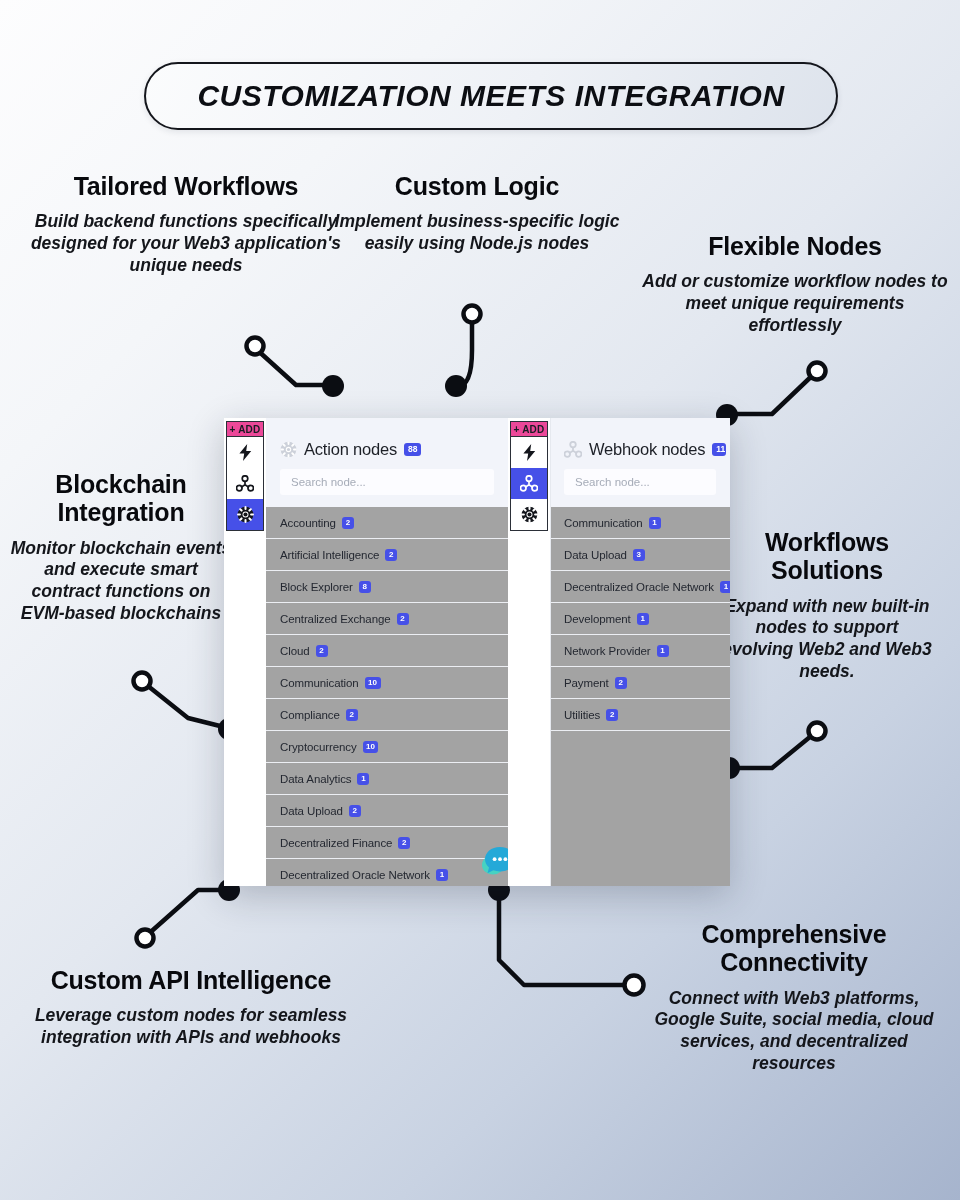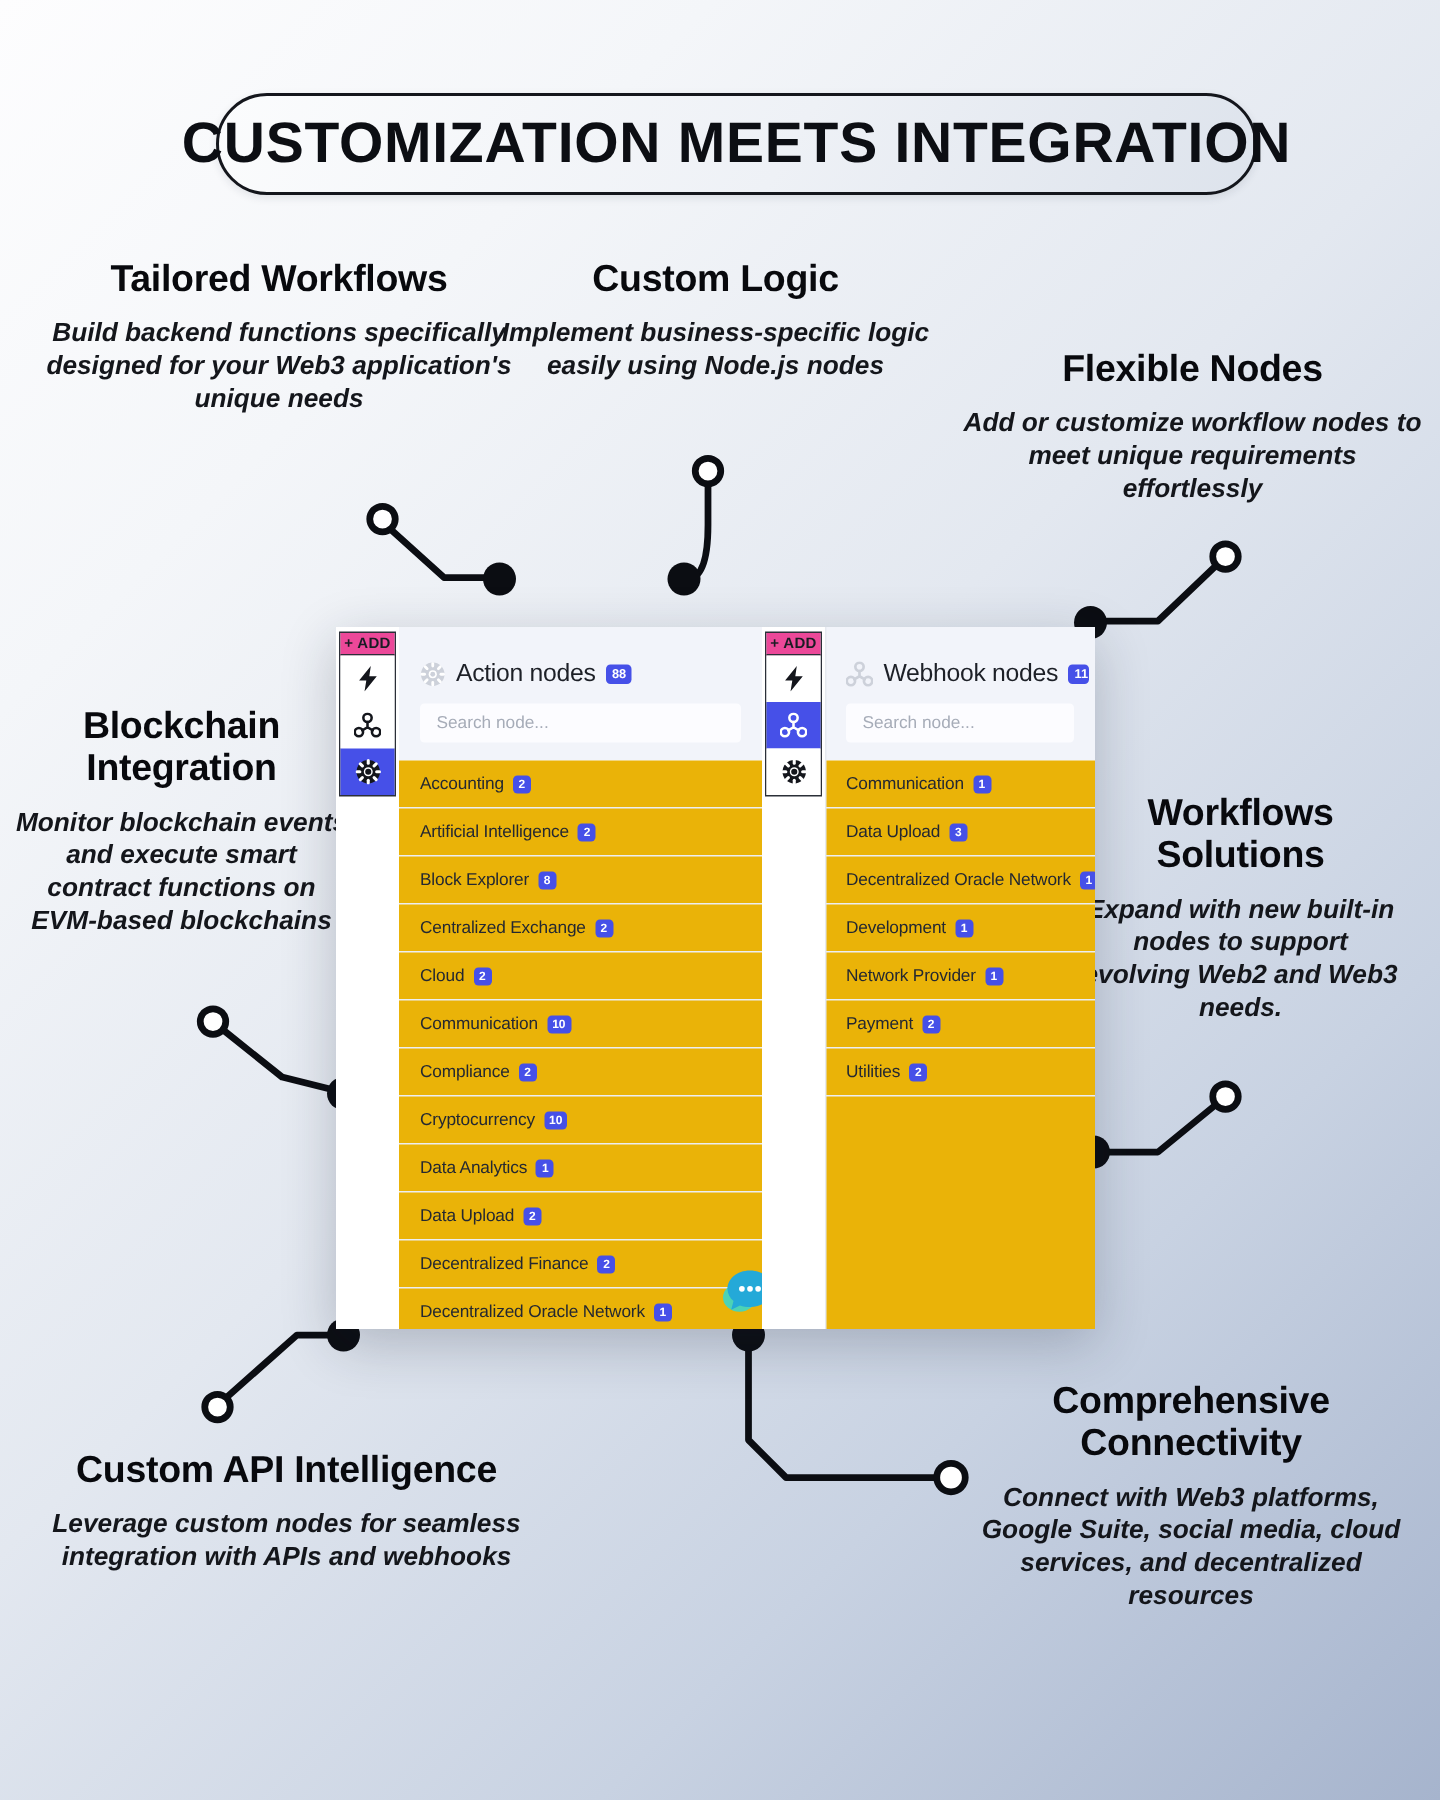--- a/index.html
+++ b/index.html
@@ -20,22 +20,23 @@
     position: absolute;
     left: 144px; top: 62px;
     width: 694px; height: 68px;
     border: 2.5px solid #14161c;
     border-radius: 40px;
     background: linear-gradient(120deg, #fbfcfd 0%, #eef1f6 55%, #dde3ec 100%);
     display: flex; align-items: center; justify-content: center;
     box-shadow: 0 2px 6px rgba(30,40,60,0.10);
   }
   .title-pill span {
-    font-size: 38px;
+    font-size: 30px;
     font-weight: 800;
+    font-style: italic;
     letter-spacing: 0.5px;
     color: #0c0e13;
     white-space: nowrap;
   }
 
   
   .callout { position: absolute; text-align: center; }
   .callout .c-title {
     font-size: 25px;
     font-weight: 800;
@@ -157,21 +158,21 @@
     font-size: 11.5px;
     font-family: "Liberation Sans", sans-serif;
     color: #9aa0ab;
     outline: none;
   }
   .search-box::placeholder { color: #a6acb8; }
 
   .node-list {
     flex: 1 1 auto;
     overflow: hidden;
-    background: #eab308;
+    background: #a3a3a3;
   }
   .node-row {
     height: 32px;
     display: flex; align-items: center; gap: 6px;
     padding: 0 14px;
     border-bottom: 1px solid #eceef3;
   }
   .node-row .nr-label {
     font-size: 11.5px;
     color: #242831;

